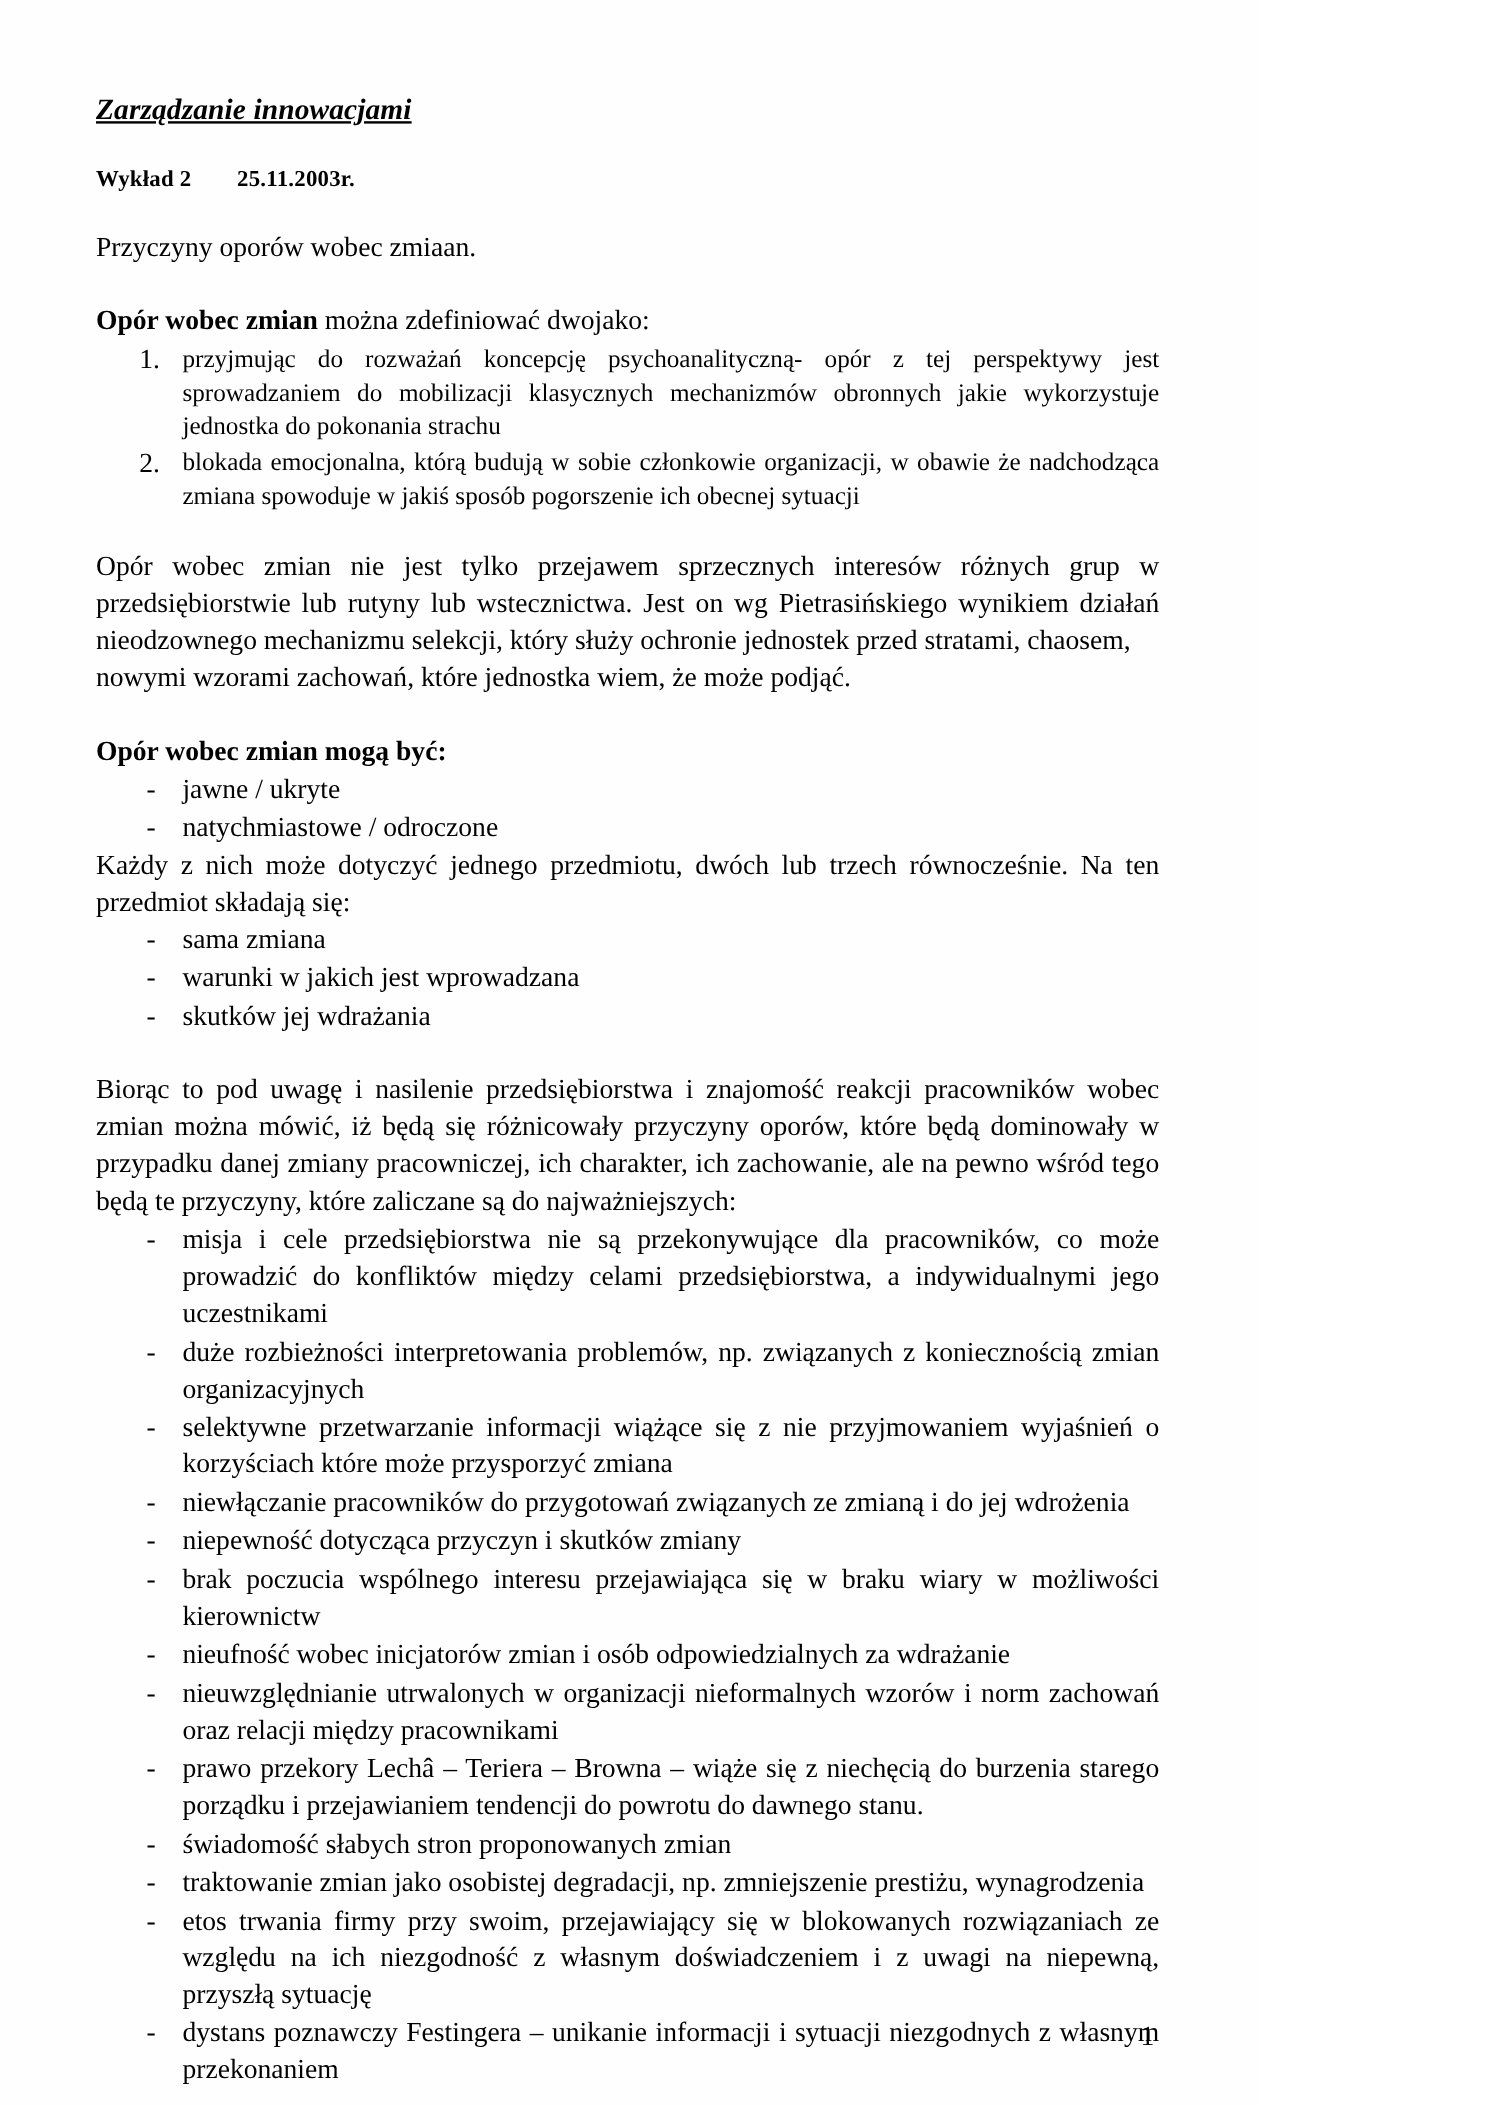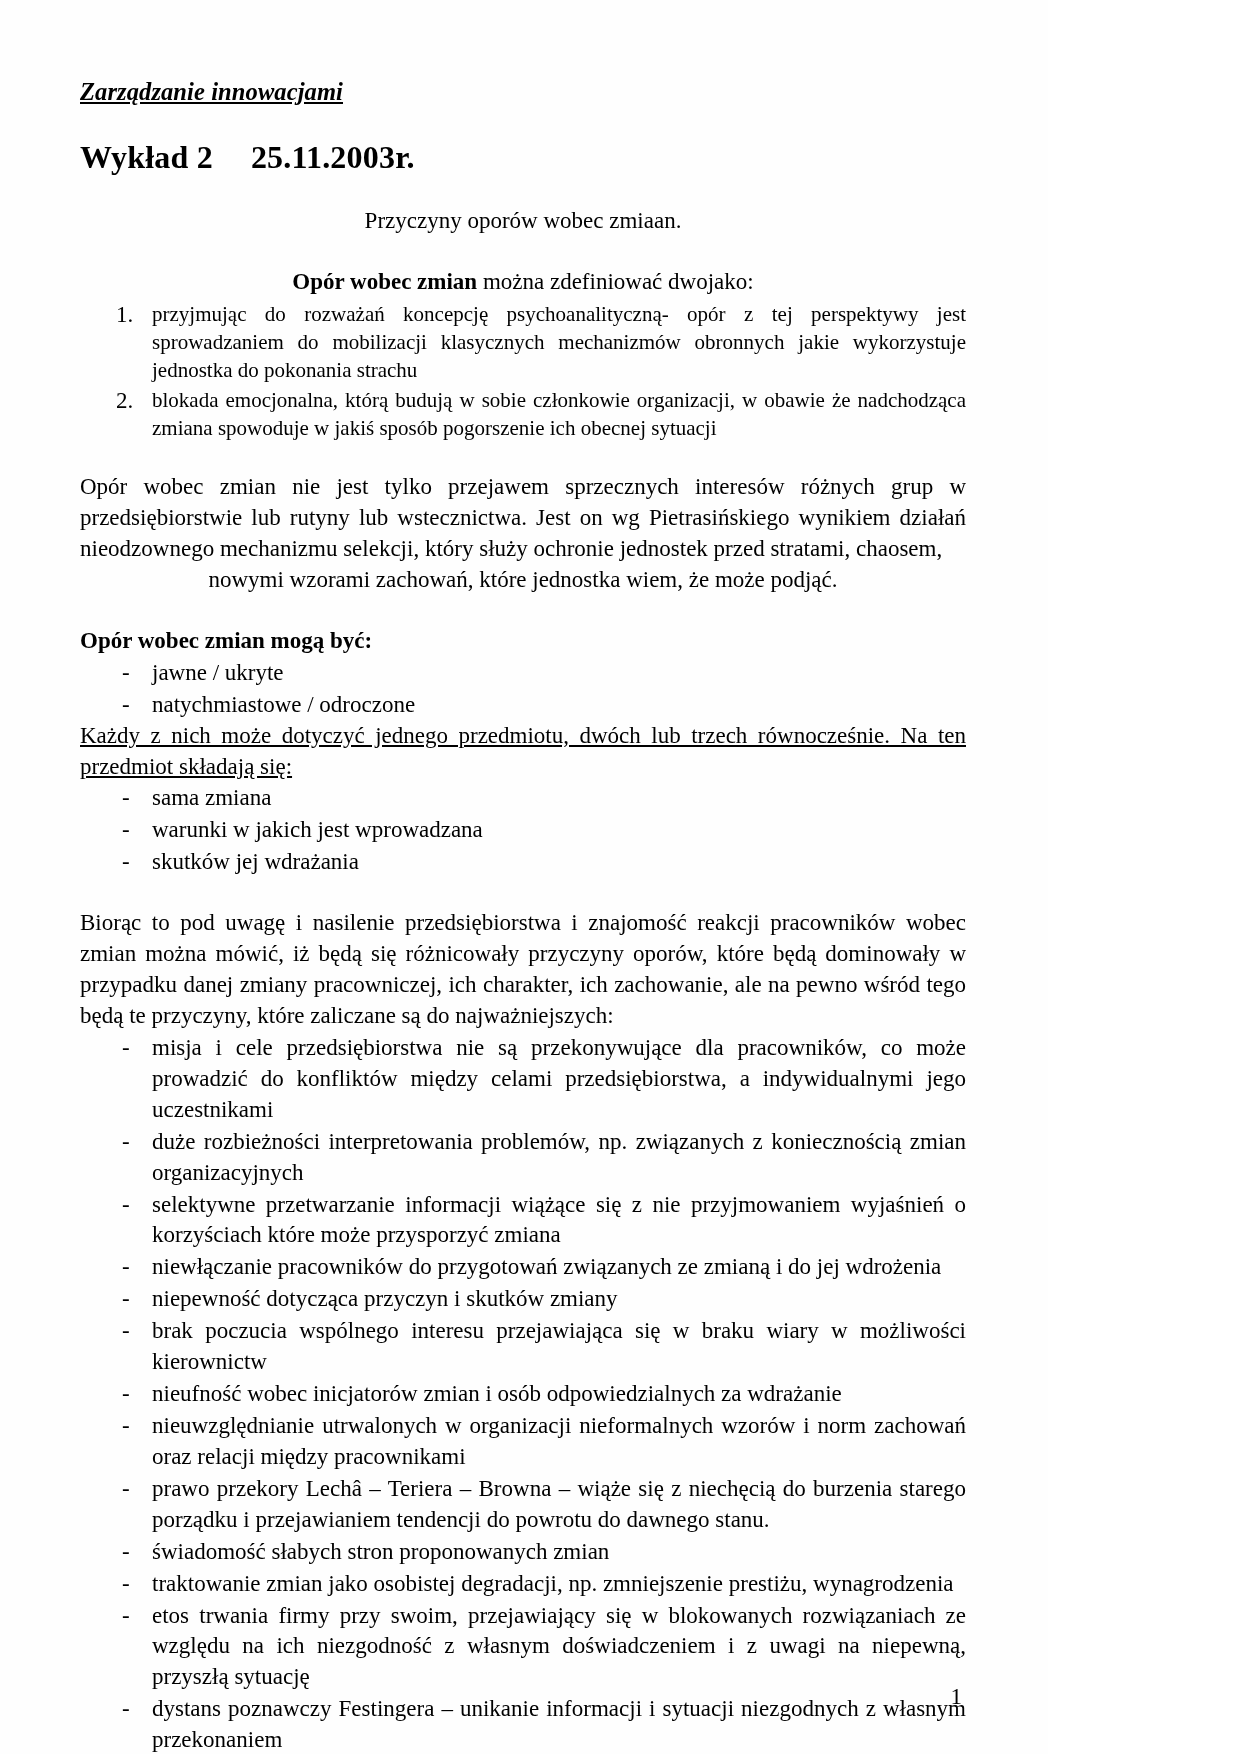--- a/index.html
+++ b/index.html
@@ -31,37 +31,37 @@
     font-style: italic;
     text-decoration: underline;
     font-size: 24.5px;
     letter-spacing: .1px;
     margin: 6px 0 0 0;
     line-height: 1.15;
   }
 
   .lecture-line {
     font-weight: bold;
-    font-size: 32px;
+    font-size: 19px;
     margin: 33px 0 0 0;
     letter-spacing: .2px;
   }
   .lecture-line .gap {
     display: inline-block;
     width: 38px;
   }
 
   .para {
     font-size: 23px;
     line-height: 1.345;
     margin: 30px 0 0 0;
     text-align: justify;
     text-justify: inter-word;
   }
-  .para.nojust { text-align: center; }
+  .para.nojust { text-align: left; }
 
   .para b, .bold { font-weight: bold; }
 
   .section-head {
     font-size: 23px;
     font-weight: bold;
     margin: 30px 0 0 0;
     line-height: 1.345;
     font-family: Liberation Serif, serif;
   }
@@ -151,21 +151,21 @@
   <p class="para">Opór wobec zmian nie jest tylko przejawem sprzecznych interesów różnych grup w przedsiębiorstwie lub rutyny lub wstecznictwa. Jest on wg Pietrasińskiego wynikiem działań nieodzownego mechanizmu selekcji, który służy ochronie jednostek przed stratami, chaosem,</p>
   <p class="para nojust" style="margin-top:0;">nowymi wzorami zachowań, które jednostka wiem, że może podjąć.</p>
 
   <p class="section-head">Opór wobec zmian mogą być:</p>
 
   <ul class="dash-list compact">
     <li>jawne / ukryte</li>
     <li>natychmiastowe / odroczone</li>
   </ul>
 
-  <p class="para" style="margin-top:0;text-decoration:underline;">Każdy z nich może dotyczyć jednego przedmiotu, dwóch lub trzech równocześnie. Na ten przedmiot składają się:</p>
+  <p class="para" style="margin-top:0;">Każdy z nich może dotyczyć jednego przedmiotu, dwóch lub trzech równocześnie. Na ten przedmiot składają się:</p>
 
   <ul class="dash-list compact">
     <li>sama zmiana</li>
     <li>warunki w jakich jest wprowadzana</li>
     <li>skutków jej wdrażania</li>
   </ul>
 
   <p class="para">Biorąc to pod uwagę i nasilenie przedsiębiorstwa i znajomość reakcji pracowników wobec zmian można mówić, iż będą się różnicowały przyczyny oporów, które będą dominowały w przypadku danej zmiany pracowniczej, ich charakter, ich zachowanie, ale na pewno wśród tego będą te przyczyny, które zaliczane są do najważniejszych:</p>
 
   <ul class="dash-list">

